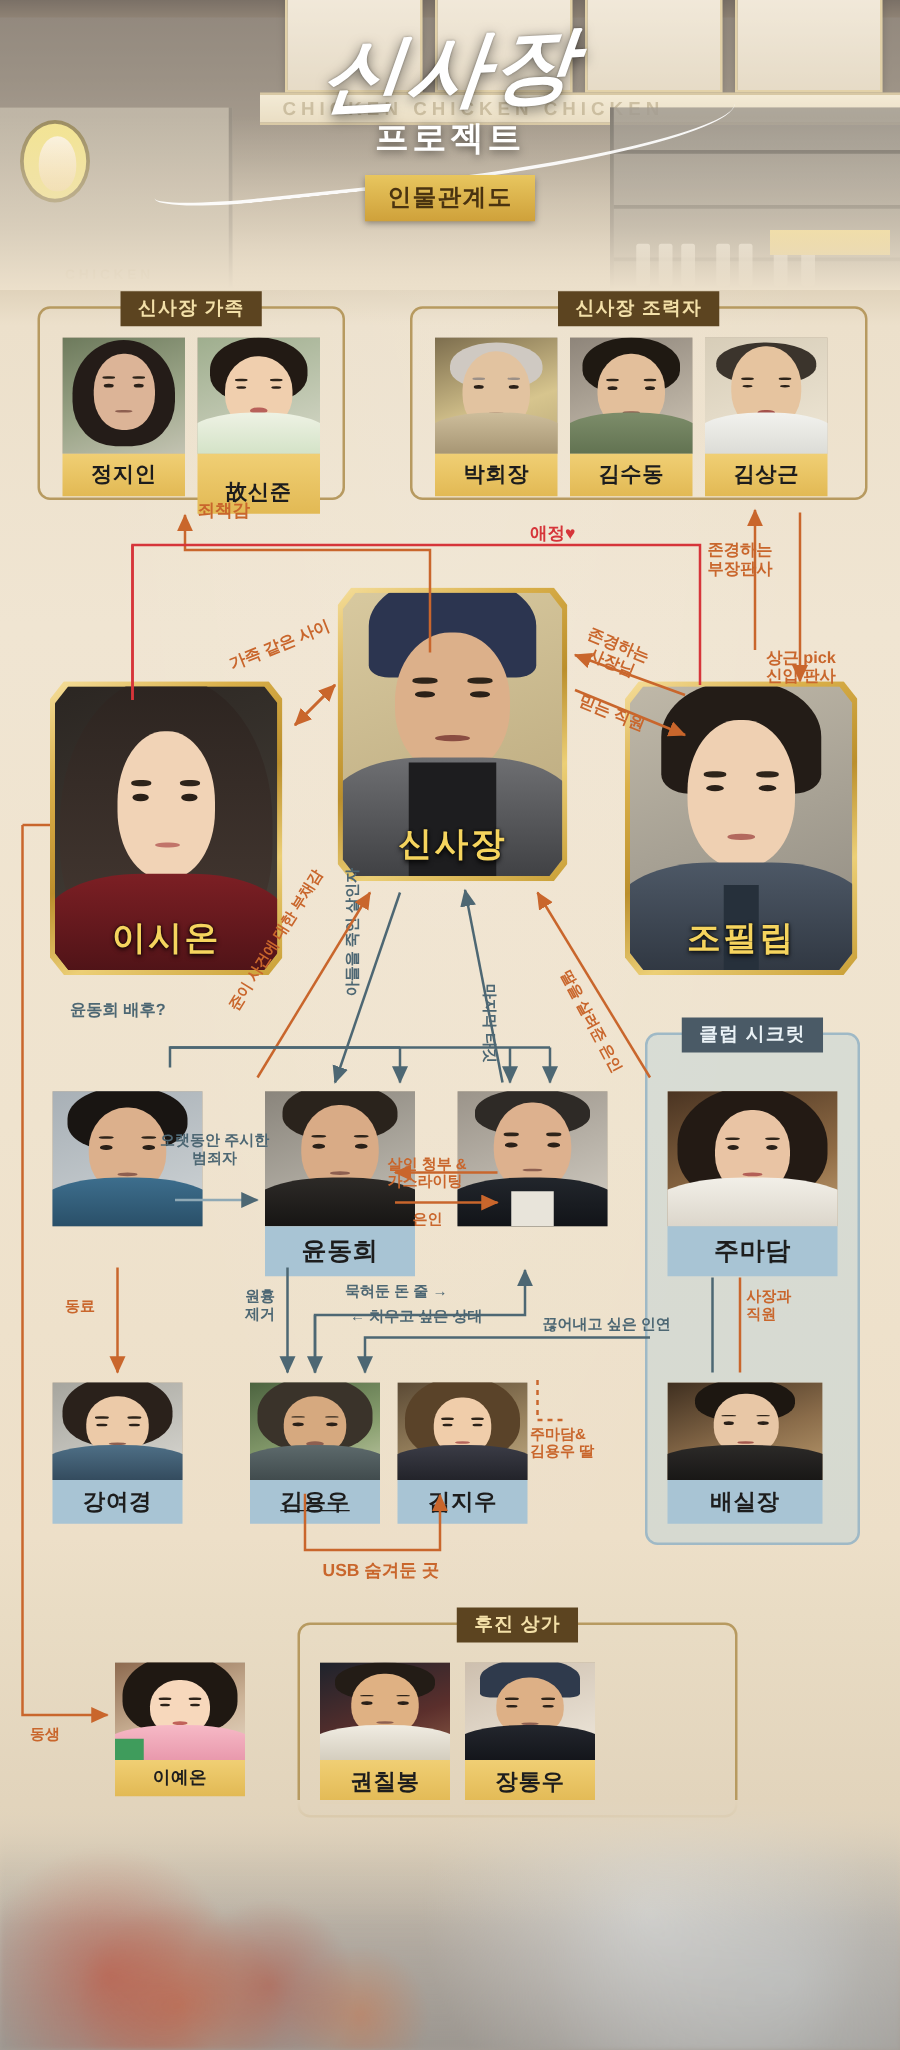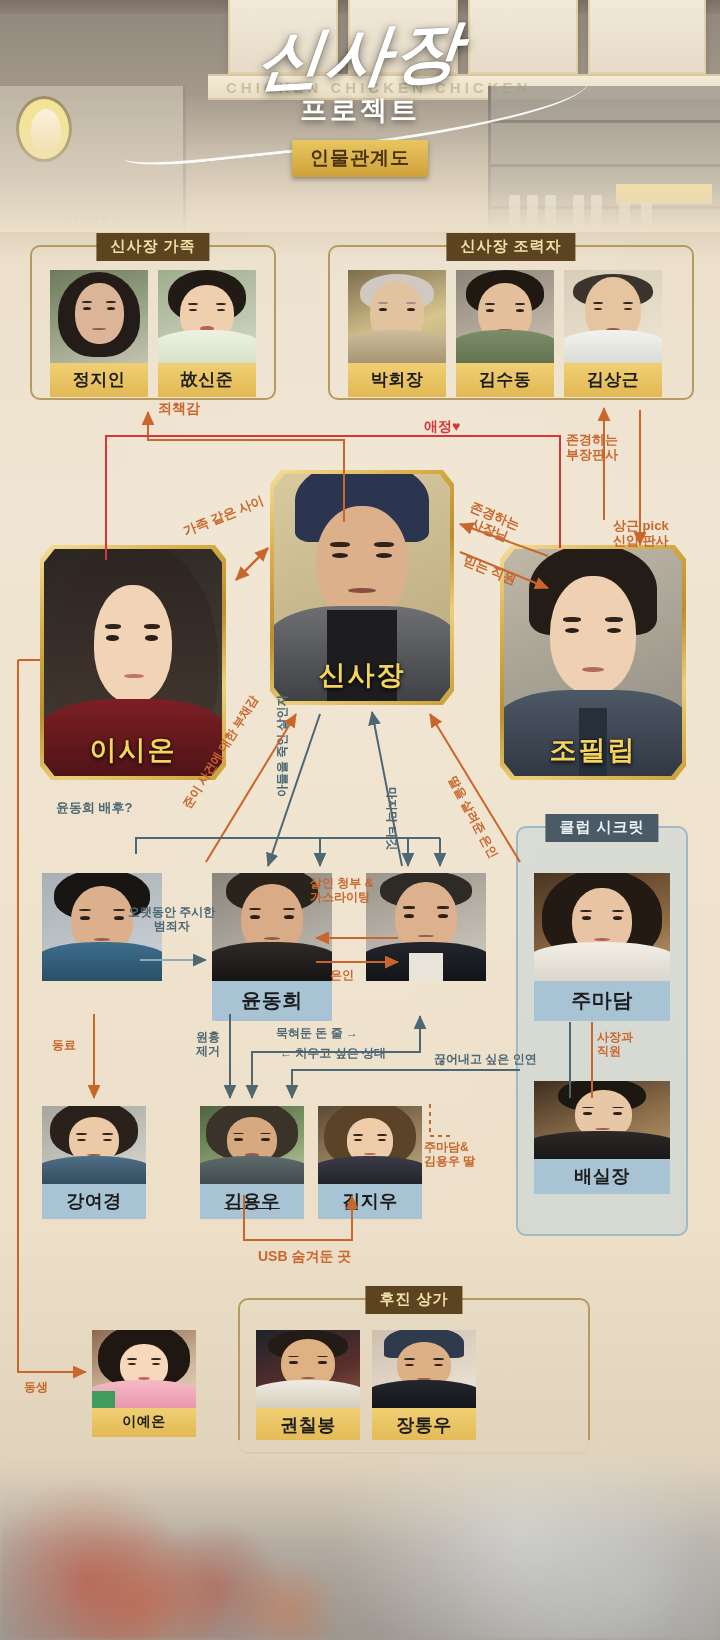--- a/index.html
+++ b/index.html
@@ -257,21 +257,21 @@
         <div class="hair" style="left:10%;top:0%;width:80%;height:56%;background:#221a14;"></div>
         <div class="face" style="left:22%;top:16%;width:56%;height:62%;background:#f0cfae;"></div>
         <div class="brow" style="left:31%;top:35%;"></div>
           <div class="brow" style="left:59%;top:35%;"></div>
         <div class="eye" style="left:32%;top:42%;height:2.2%;"></div>
           <div class="eye" style="left:60%;top:42%;height:2.2%;"></div>
         <div class="mouth" style="top:60%;height:6%;background:#b8615a;border-radius:45%;"></div>
         <div class="body" style="background:linear-gradient(180deg,#eef2e4,#cfe0c2);"></div>
       </div>
     </div>
-    <div class="name gold" style="font-size:17px;padding:5px 0 6px;">故신준</div>
+    <div class="name gold" style="font-size:17px;padding:19px 0 6px;">故신준</div>
   </div>
 
   <div class="group" style="left:328px;top:245px;width:366px;height:155px;">
     <div class="group-title">신사장 조력자</div>
   </div>
 
   <div class="card" style="left:348px;top:270px;width:98px;">
     <div class="photo" style="height:93px;">
       <div class="pz">
         <div class="bg" style="background:linear-gradient(160deg,#7d6e4e,#d7c58e 60%,#b9a878);"></div>
@@ -395,21 +395,21 @@
           <div class="brow" style="left:57%;top:34%;width:9%;"></div>
         <div class="eye" style="left:35%;top:40%;width:7%;"></div>
           <div class="eye" style="left:58%;top:40%;width:7%;"></div>
         <div class="mouth" style="left:44%;top:60%;width:12%;height:3%;background:#b35f57;"></div>
         <div class="body" style="background:linear-gradient(180deg,#f2efe8,#d8d2c6);"></div>
       </div>
     </div>
     <div class="name blue" style="font-size:20px;padding:6px 0 7px;">주마담</div>
   </div>
 
-  <div class="card" style="left:534px;top:1081px;width:136px;">
+  <div class="card" style="left:534px;top:1106px;width:124px;">
     <div class="photo" style="height:78px;">
       <div class="pz">
         <div class="bg" style="background:linear-gradient(160deg,#3f2f20,#8a6c4a 55%,#b99a6d);"></div>
         <div class="hair" style="left:18%;top:-4%;width:64%;height:44%;background:#1d1711;"></div>
         <div class="face" style="left:30%;top:12%;width:42%;height:62%;background:#e8c7a6;"></div>
         <div class="brow" style="left:35%;top:33%;width:9%;"></div>
           <div class="brow" style="left:57%;top:33%;width:9%;"></div>
         <div class="eye" style="left:36%;top:40%;width:7%;"></div>
           <div class="eye" style="left:58%;top:40%;width:7%;"></div>
         <div class="mouth" style="left:45%;top:60%;width:11%;height:2.4%;background:#a3574d;"></div>
@@ -673,21 +673,21 @@
 
   <div class="lbl steel" style="left:392px;top:780px;font-size:12px;transform:rotate(90deg);transform-origin:left center;">마지막 타깃</div>
 
   <div class="lbl orange" style="left:452px;top:770px;font-size:12px;transform:rotate(62deg);transform-origin:left center;">딸을 살려준 은인</div>
 
   <div class="lbl steel" style="left:56px;top:800px;font-size:13px;">윤동희 배후?</div>
 
   <div class="lbl steel" style="left:128px;top:905px;font-size:12px;white-space:pre-line;text-align:center;">오랫동안 주시한
 범죄자</div>
 
-  <div class="lbl orange" style="left:310px;top:876px;font-size:12px;white-space:pre-line;">살인 청부 &amp;
+  <div class="lbl orange" style="left:310px;top:924px;font-size:12px;white-space:pre-line;">살인 청부 &amp;
 가스라이팅</div>
 
   <div class="lbl orange" style="left:330px;top:968px;font-size:12px;">은인</div>
 
   <div class="lbl orange" style="left:52px;top:1038px;font-size:12px;">동료</div>
 
   <div class="lbl steel" style="left:196px;top:1030px;font-size:12px;white-space:pre-line;">원흉
 제거</div>
 
   <div class="lbl steel" style="left:276px;top:1026px;font-size:12px;">묵혀둔 돈 줄 →</div>

